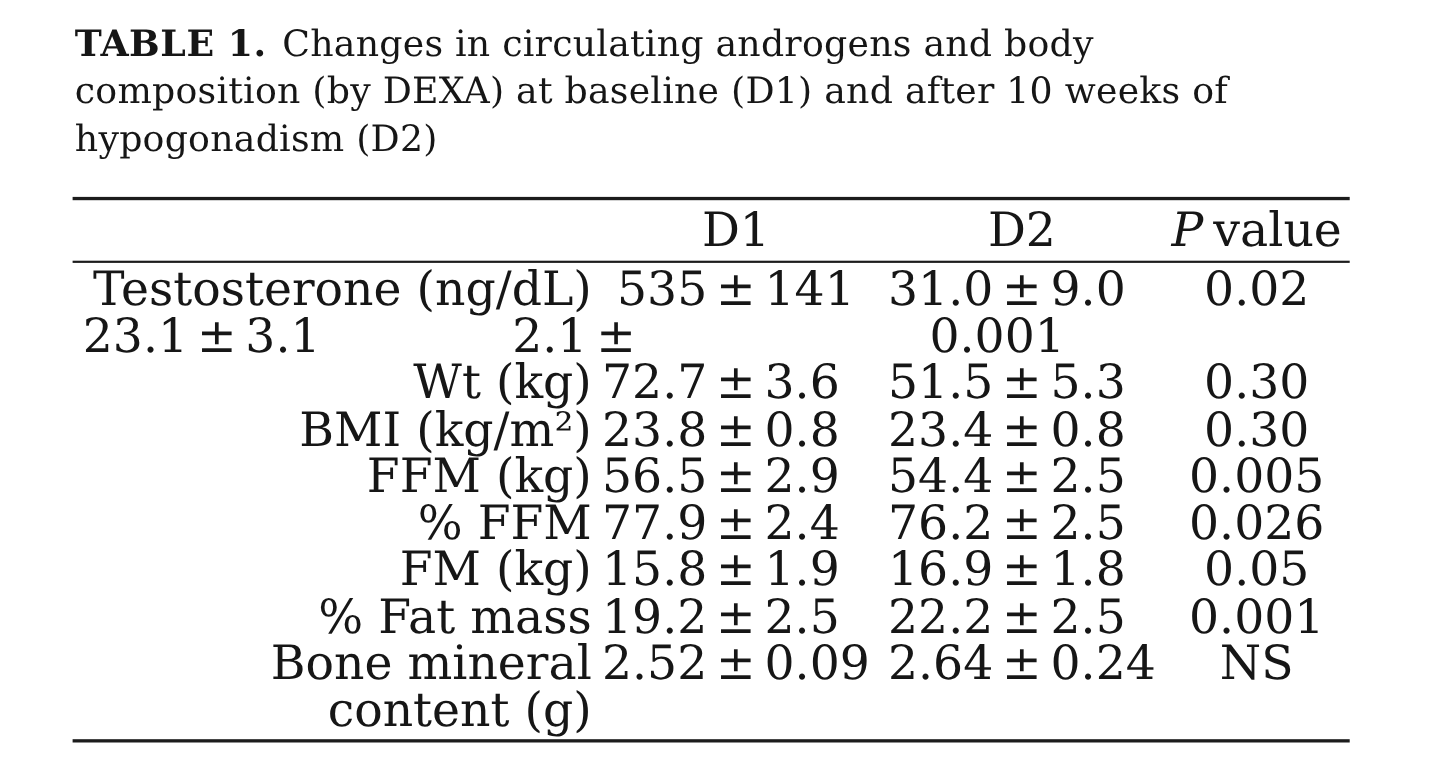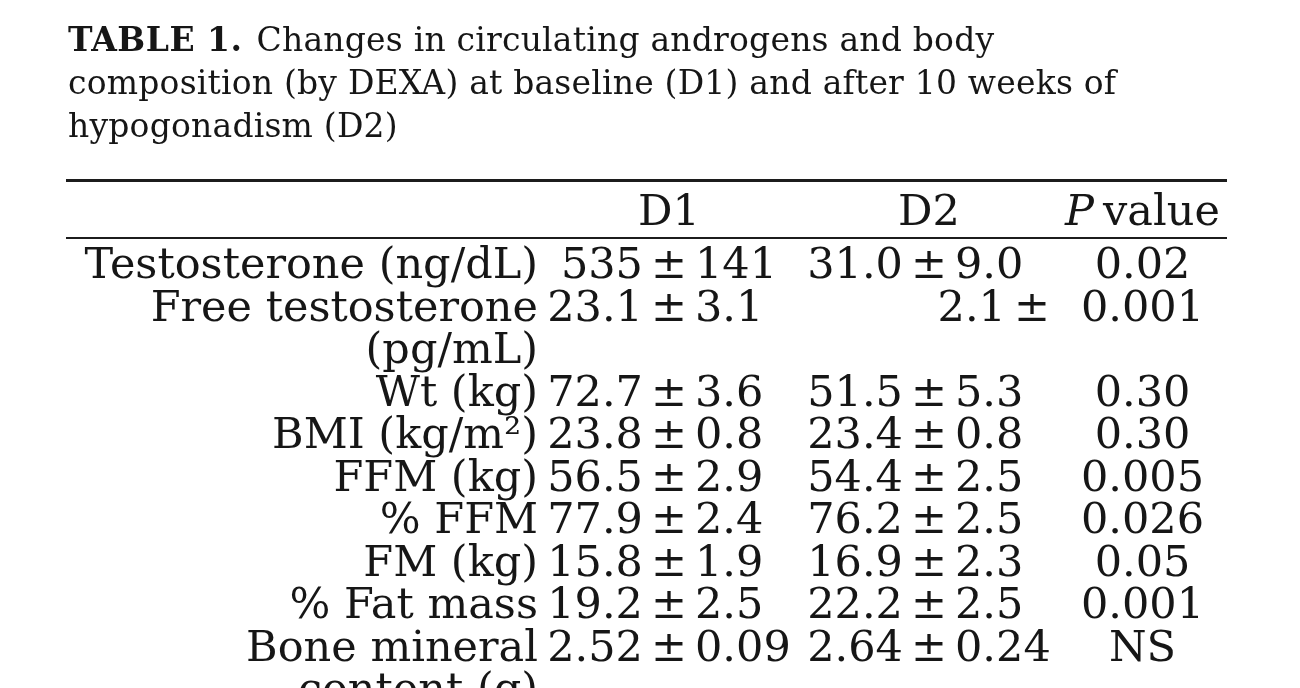--- a/index.html
+++ b/index.html
@@ -92,21 +92,20 @@
           </div>
         <div class="cell col-d2 pmcell">
             <span class="mean">31.0</span>
             <span class="pmsign">±</span>
             <span class="sd">9.0</span>
           </div>
         <div class="cell col-p">0.02</div>
       </div>
 
       <div class="trow">
-        <div class="cell label">Free testosterone (pg/mL)</div>
         <div class="cell col-d1 pmcell">
             <span class="mean">23.1</span>
             <span class="pmsign">±</span>
             <span class="sd">3.1</span>
           </div>
         <div class="cell col-d2 pmcell">
             <span class="mean">2.1</span>
             <span class="pmsign">±</span>
           </div>
         <div class="cell col-p">0.001</div>
@@ -175,21 +174,21 @@
       <div class="trow">
         <div class="cell label">FM (kg)</div>
         <div class="cell col-d1 pmcell">
             <span class="mean">15.8</span>
             <span class="pmsign">±</span>
             <span class="sd">1.9</span>
           </div>
         <div class="cell col-d2 pmcell">
             <span class="mean">16.9</span>
             <span class="pmsign">±</span>
-            <span class="sd">2.3</span>
+            <span class="sd">1.8</span>
           </div>
         <div class="cell col-p">0.05</div>
       </div>
 
       <div class="trow">
         <div class="cell label">% Fat mass</div>
         <div class="cell col-d1 pmcell">
             <span class="mean">19.2</span>
             <span class="pmsign">±</span>
             <span class="sd">2.5</span>

